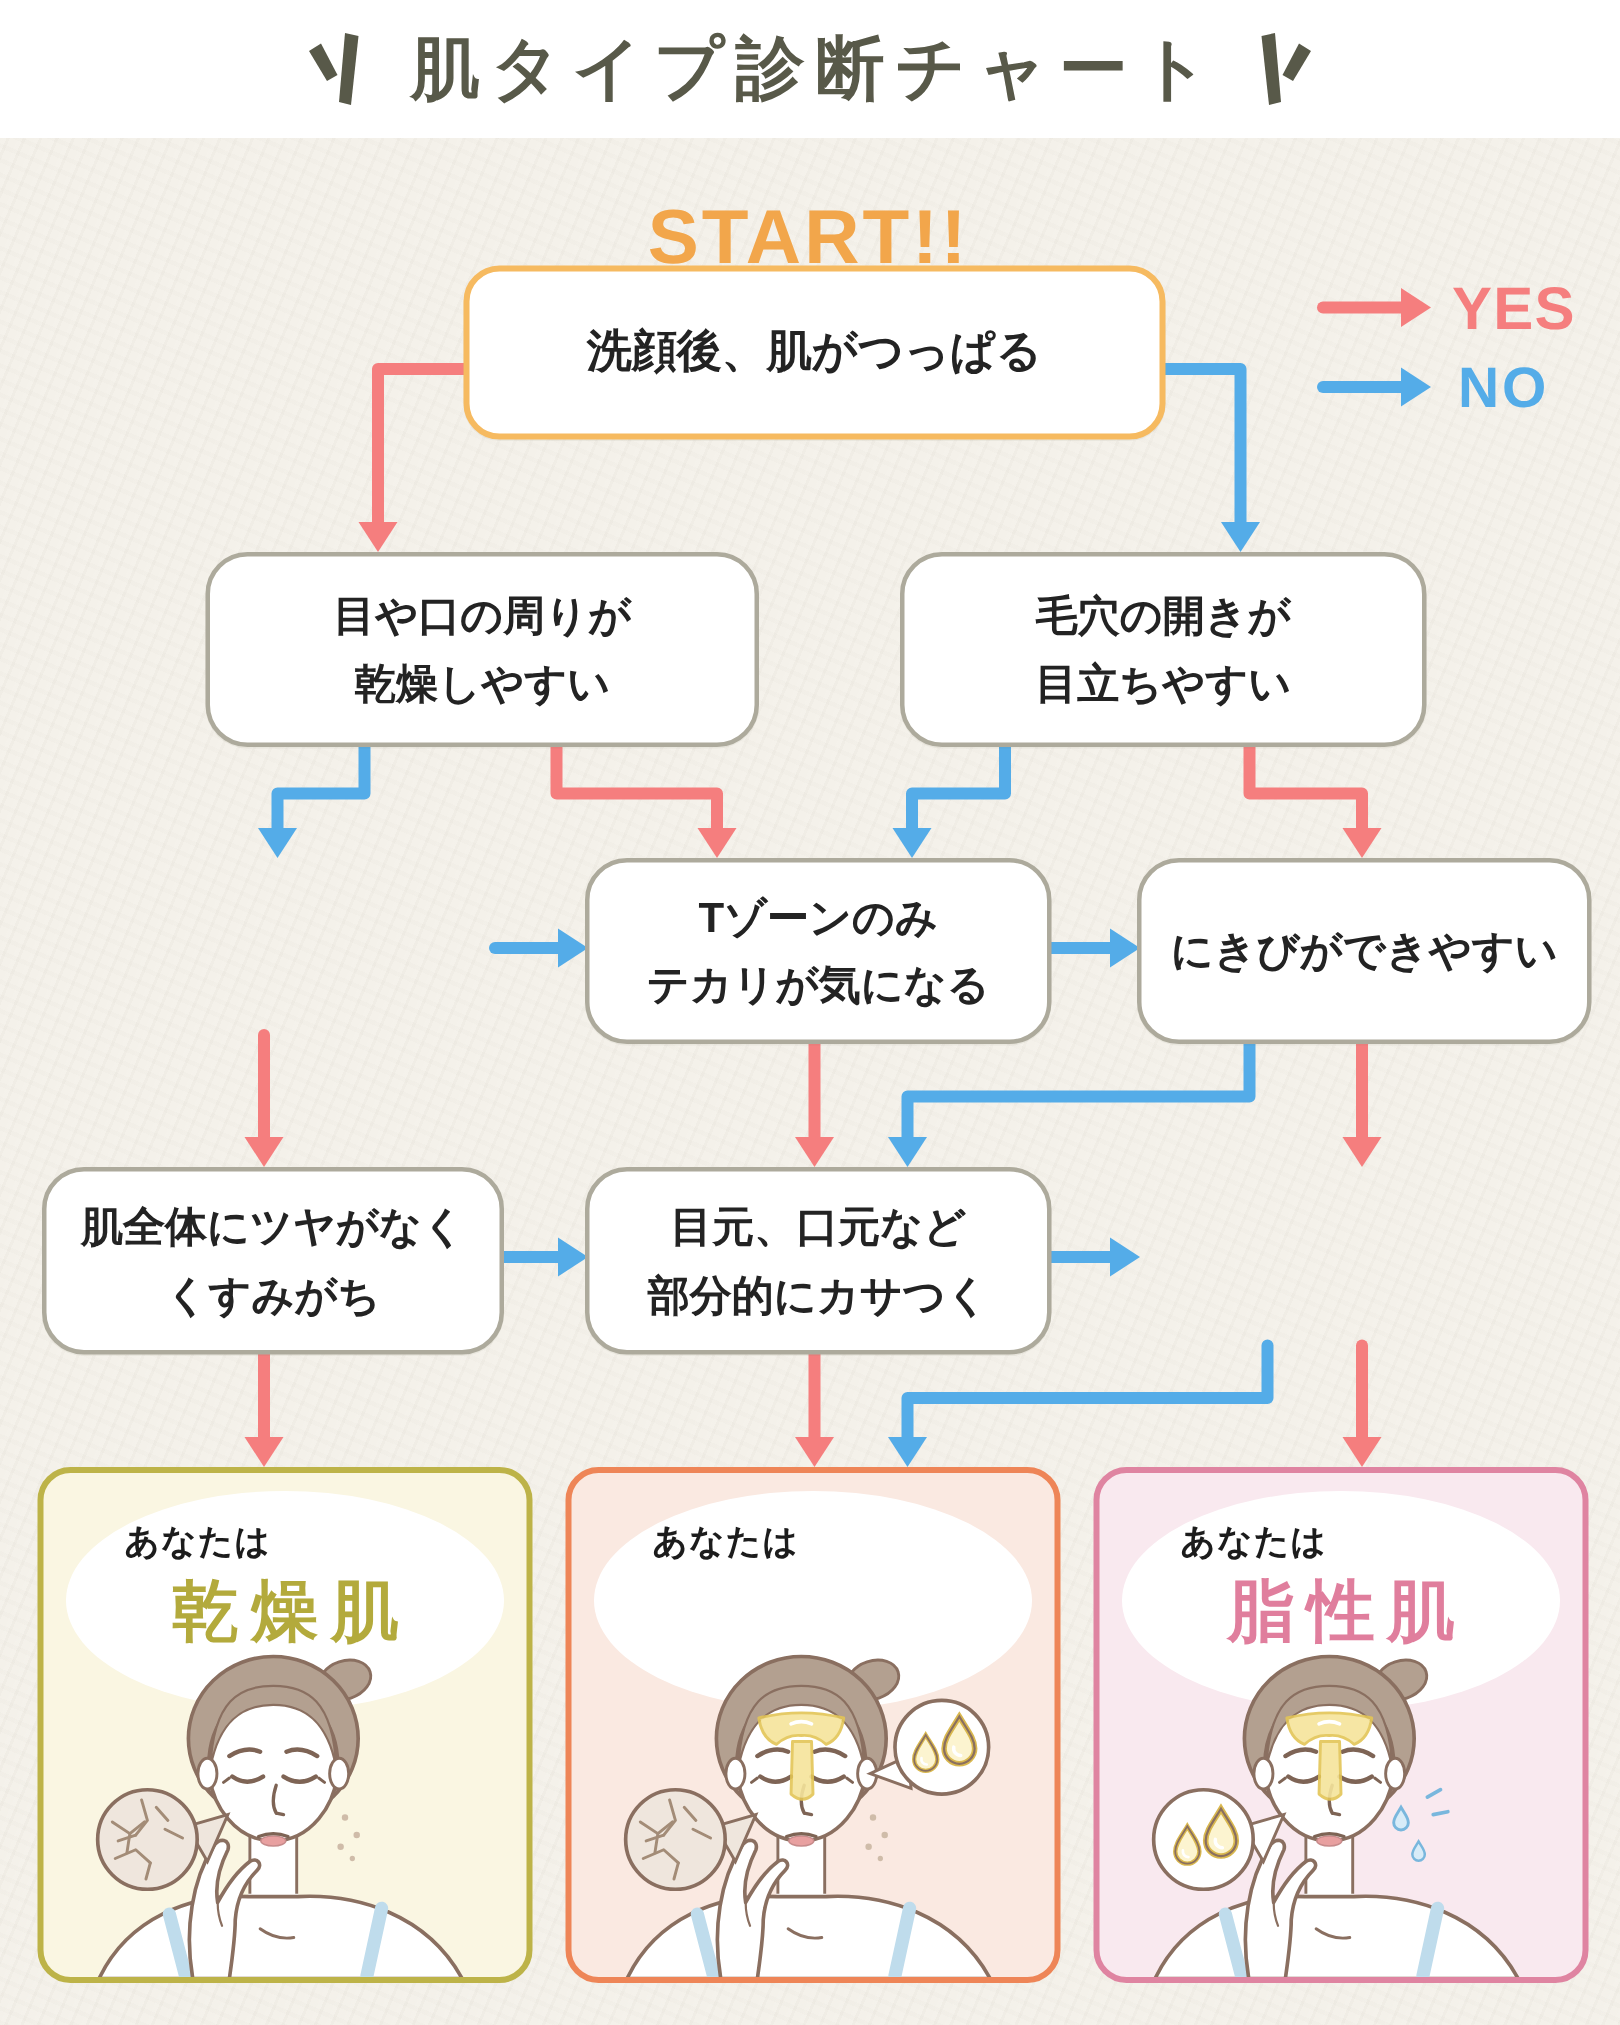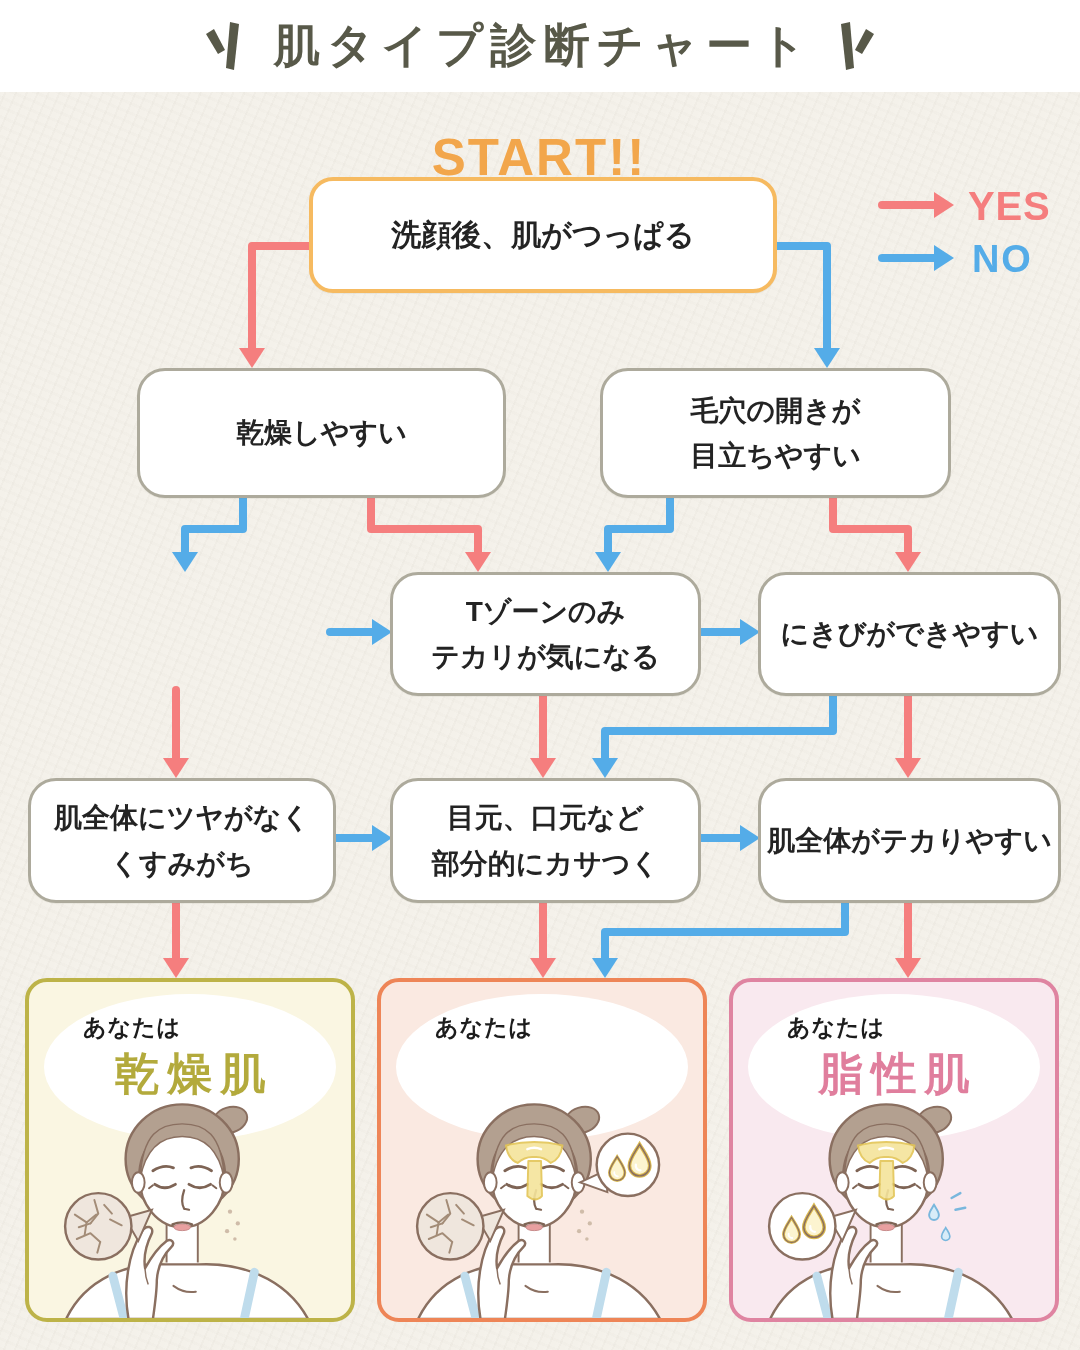--- a/index.html
+++ b/index.html
@@ -217,43 +217,41 @@
     </svg>
 
   <div class="start-label">START!!</div>
   <div class="legend-label yes">YES</div>
   <div class="legend-label no">NO</div>
 
   <div class="node start" id="n-start">
     <span>洗顔後、肌がつっぱる</span>
   </div>
   <div class="node" id="n-q1">
+    <span>目や口の周りが</span>
     <span>乾燥しやすい</span>
   </div>
   <div class="node" id="n-q2">
     <span>毛穴の開きが</span>
     <span>目立ちやすい</span>
   </div>
   <div class="node" id="n-q4">
     <span>Tゾーンのみ</span>
     <span>テカリが気になる</span>
   </div>
   <div class="node" id="n-q5">
     <span>にきびができやすい</span>
   </div>
   <div class="node" id="n-q6">
     <span>肌全体にツヤがなく</span>
     <span>くすみがち</span>
   </div>
   <div class="node" id="n-q7">
     <span>目元、口元など</span>
     <span>部分的にカサつく</span>
-  </div>
-  <div class="node" id="n-q8">
-    <span>肌全体がテカりやすい</span>
   </div>
 
   <div class="result-card" id="card-0" style="--card-border: #BDB348; --card-bg: #FAF6E2; --card-accent: #B3AA3C;">
     <div class="card-ellipse"></div>
     <div class="card-prefix">あなたは</div>
     <div class="card-type">乾燥肌</div>
     <svg class="portrait" viewBox="0 0 330 242">
       <use href="#portrait-base"></use>
       <use href="#fx-tzone" style="display: none;"></use>
       <use href="#fx-dry"></use>

